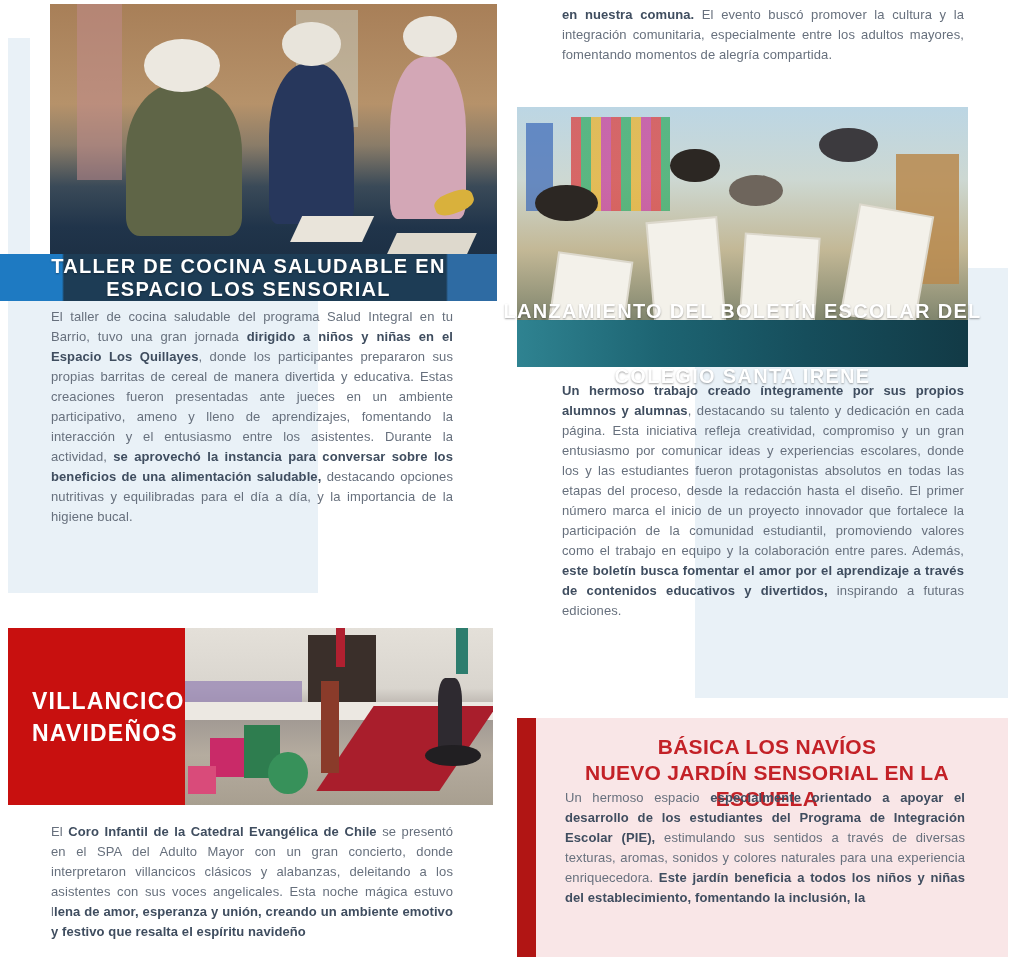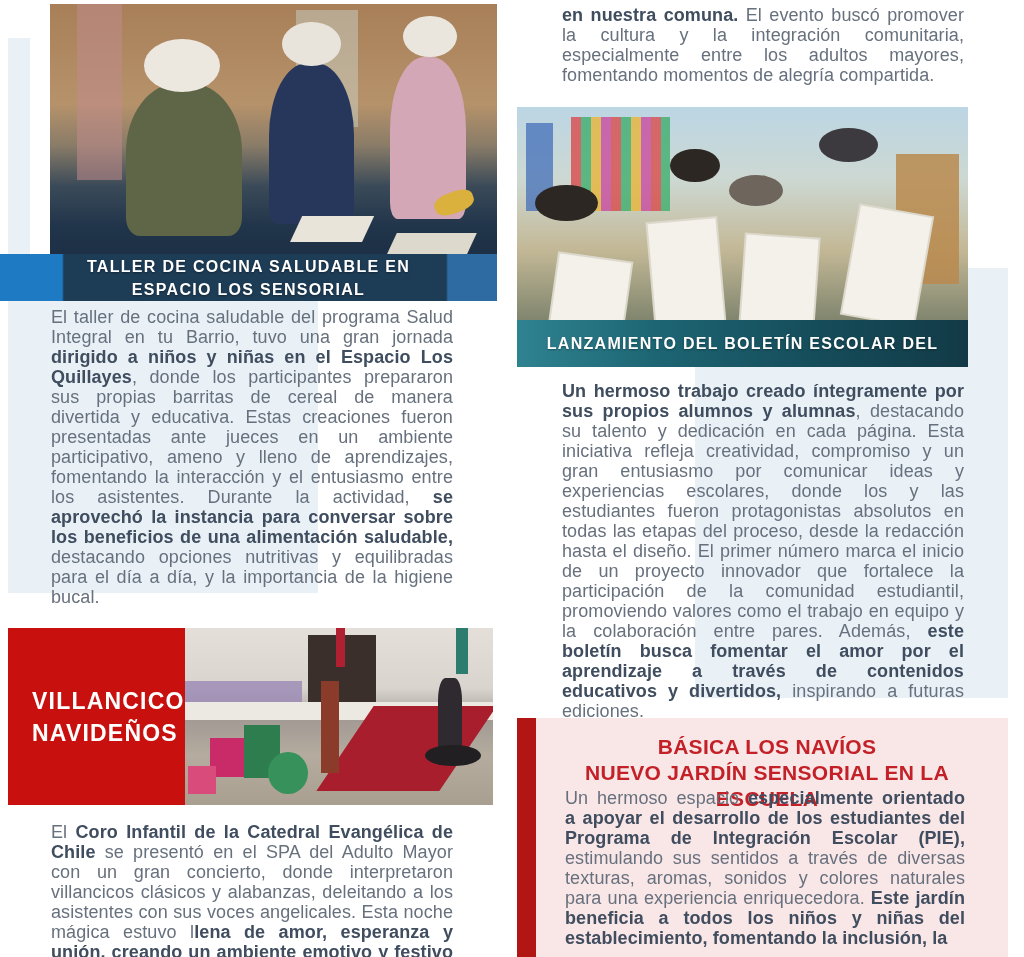--- a/index.html
+++ b/index.html
@@ -5,35 +5,35 @@
   html,body{margin:0;padding:0;background:#ffffff;}
   #page{
     position:relative;width:1024px;height:957px;overflow:hidden;background:#fff;
     font-family:"Liberation Sans",sans-serif;
   }
   .abs{position:absolute;}
   .deco-blue{background:#e9f1f7;}
   
   .para{
     position:absolute;width:402px;
-    font-size:18px;line-height:20px;color:#67707d;
+    font-size:13px;line-height:20px;color:#67707d;
     text-align:justify;letter-spacing:.1px;
   }
   .para b{font-weight:700;color:#3f4d5f;}
   
   .photo{position:absolute;overflow:hidden;}
   .ph-el{position:absolute;}
   .photo1{background:linear-gradient(180deg,#a87f58 0%,#b6926a 34%,#8a7c68 48%,#3a4a58 62%,#20344a 76%,#182a3d 100%);}
   .photo2{background:linear-gradient(180deg,#bcd6e4 0%,#cdd8d2 28%,#c3b896 55%,#8a8d74 78%,#55604f 100%);}
   .photo3{background:linear-gradient(180deg,#e4e0d9 0%,#d9d5ce 34%,#a29a94 52%,#b5ac9f 72%,#a89f90 100%);}
   
   .banner{
     position:absolute;height:47px;display:flex;flex-direction:column;
     align-items:center;justify-content:center;color:#ffffff;
-    font-weight:700;font-size:16px;line-height:23px;letter-spacing:1.3px;
+    font-weight:700;font-size:20px;line-height:23px;letter-spacing:1.3px;
     text-align:center;text-shadow:0 1px 2px rgba(0,0,0,.35);white-space:nowrap;
   }
   .banner1{
     left:0;top:254px;width:497px;
     background:linear-gradient(90deg,#1e7ac2 0px,#1e7ac2 62px,#1d3c55 64px,#1d3c55 446px,#2e6ba3 448px,#2e6ba3 497px);
   }
   .banner2{
     left:517px;top:320px;width:451px;
     background:linear-gradient(90deg,#2f8391 0%,#1d6472 32%,#164e5c 64%,#123a46 100%);
     gap:42px;
@@ -120,20 +120,21 @@
     <div class="ph-el" style="left:47%;top:26%;width:12%;height:12%;background:#6e655c;border-radius:50%;"></div>
     <div class="ph-el" style="left:67%;top:8%;width:13%;height:13%;background:#3c3a3e;border-radius:50%;"></div>
     <div class="ph-el" style="left:8%;top:58%;width:16%;height:36%;background:#f3f1ea;transform:rotate(8deg);box-shadow:0 0 0 2px #dcd8cc;"></div>
     <div class="ph-el" style="left:30%;top:44%;width:15%;height:40%;background:#f3f1ea;transform:rotate(-5deg);box-shadow:0 0 0 2px #dcd8cc;"></div>
     <div class="ph-el" style="left:50%;top:50%;width:16%;height:40%;background:#f3f1ea;transform:rotate(4deg);box-shadow:0 0 0 2px #dcd8cc;"></div>
     <div class="ph-el" style="left:74%;top:40%;width:16%;height:42%;background:#f3f1ea;transform:rotate(10deg);box-shadow:0 0 0 2px #dcd8cc;"></div>
   </div>
 
   <div class="banner banner2">
     <div>LANZAMIENTO DEL BOLETÍN ESCOLAR DEL</div>
+    <div>COLEGIO SANTA IRENE</div>
   </div>
 
   <div class="para" style="left:562px;top:381px;"><b>Un hermoso trabajo creado íntegramente por sus propios alumnos y alumnas</b><span>, destacando su talento y dedicación en cada página. Esta iniciativa refleja creatividad, compromiso y un gran entusiasmo por comunicar ideas y experiencias escolares, donde los y las estudiantes fueron protagonistas absolutos en todas las etapas del proceso, desde la redacción hasta el diseño. El primer número marca el inicio de un proyecto innovador que fortalece la participación de la comunidad estudiantil, promoviendo valores como el trabajo en equipo y la colaboración entre pares. Además, </span><b>este boletín busca fomentar el amor por el aprendizaje a través de contenidos educativos y divertidos,</b><span> inspirando a futuras ediciones.</span></div>
 
   <div class="abs pinkbox"></div>
   <div class="abs pink-title">
     <div>BÁSICA LOS NAVÍOS</div>
     <div>NUEVO JARDÍN SENSORIAL EN LA ESCUELA</div>
   </div>
   <div class="para" style="left:565px;top:788px;width:400px;"><span>Un hermoso espacio </span><b>especialmente orientado a apoyar el desarrollo de los estudiantes del Programa de Integración Escolar (PIE),</b><span> estimulando sus sentidos a través de diversas texturas, aromas, sonidos y colores naturales para una experiencia enriquecedora. </span><b>Este jardín beneficia a todos los niños y niñas del establecimiento, fomentando la inclusión, la</b></div>

